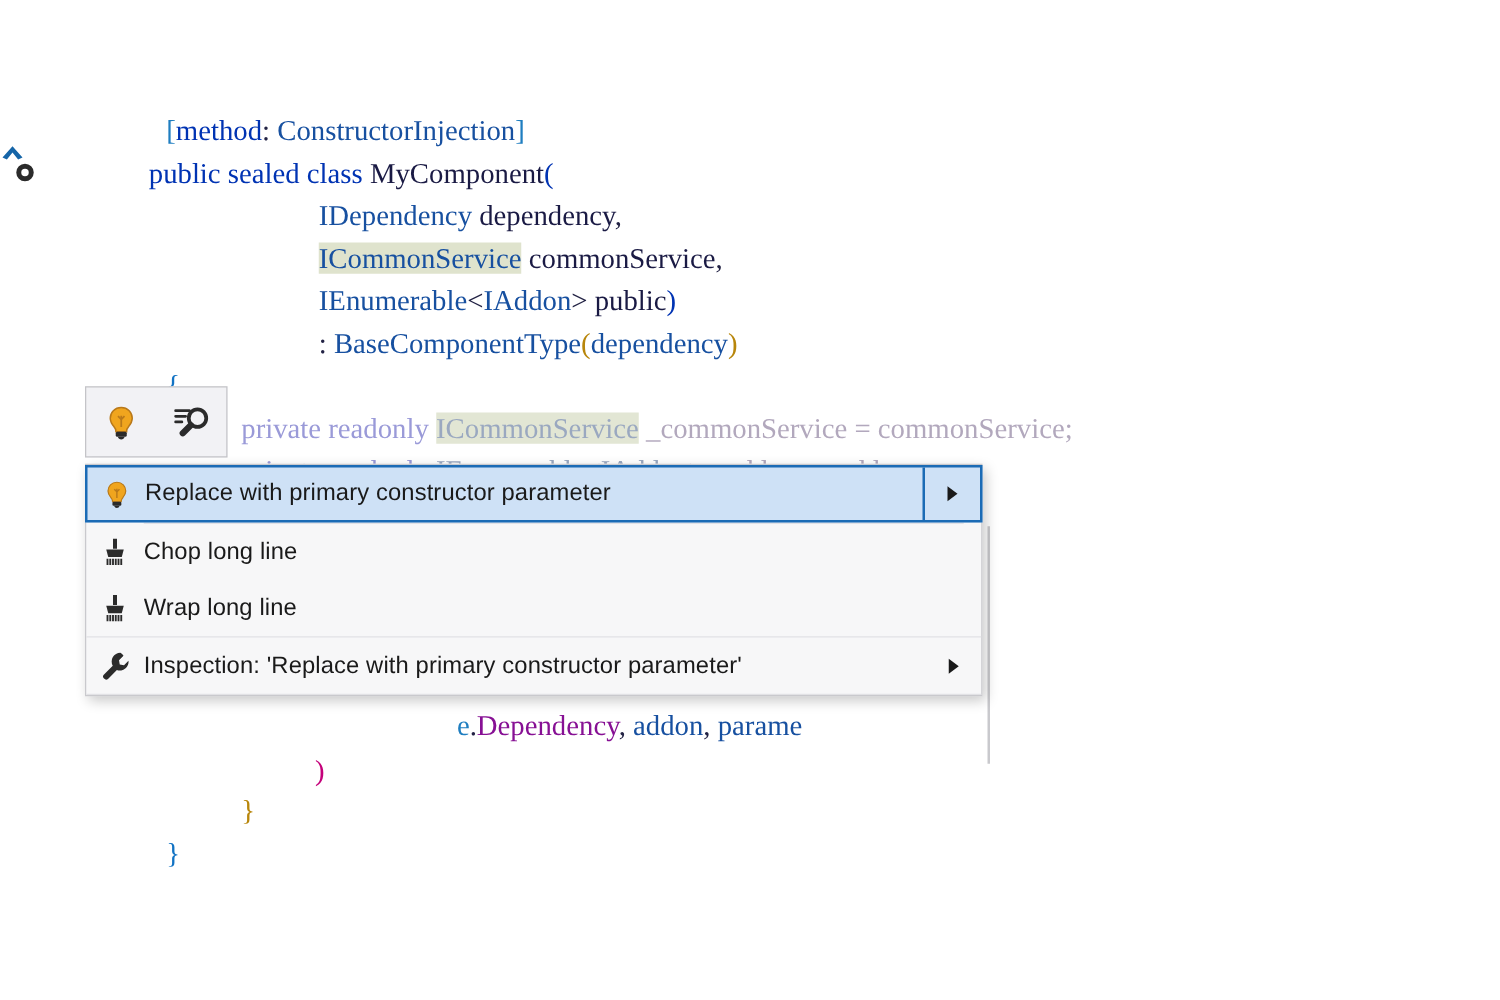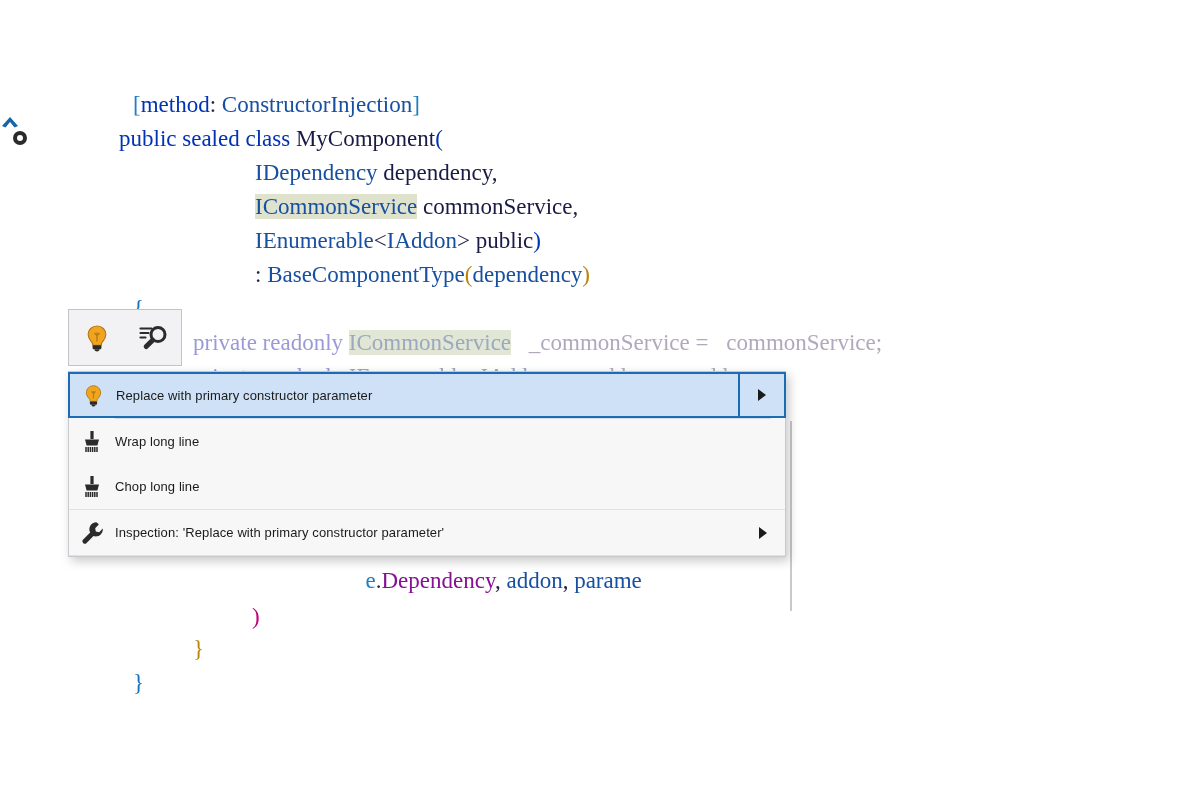--- a/index.html
+++ b/index.html
@@ -39,21 +39,21 @@
   .tok-brace-y { color: #b8860b; }
   .tok-brace-b { color: #1273c4; }
   .tok-paren-m { color: #c4007a; }
   .tok-prop    { color: #871094; }
   .tok-cyan    { color: #1f7ec0; }
   .hl-usage    { background: #dfe3cd; }
 
   
   .dim .tok-kw      { color: #9a9ad8; }
   .dim .tok-type    { color: #9aa8c0; }
-  .dim .tok-ident   { color: #b2a8bd; padding-left: 12px; }
+  .dim .tok-ident   { color: #b2a8bd; }
   .dim .tok-punct   { color: #b2a8bd; }
   .dim .hl-usage    { background: #e2e6d4; }
 
   
   #gutter-marker {
     position: absolute;
     left: 0px;
     top: 116px;
     width: 34px;
     height: 36px;
@@ -132,21 +132,21 @@
     width: 46px;
     min-width: 46px;
     display: flex;
     align-items: center;
     justify-content: center;
   }
   .mi-label {
     flex: 1;
     white-space: nowrap;
     overflow: hidden;
-    font-size: 13px;
+    font-size: 19px;
     letter-spacing: 0.1px;
   }
   .mi-arrow {
     width: 44px;
     min-width: 44px;
     height: 100%;
     display: flex;
     align-items: center;
     justify-content: center;
   }
@@ -248,33 +248,33 @@
   <div class="menu-sep"></div>
 
   <div class="menu-item">
     <div class="mi-icon">
       <svg width="22" height="24" viewBox="0 0 22 24">
         <rect x="9.4" y="1" width="3.2" height="8" fill="#2b2b2b"></rect>
         <path d="M4 9.5 h14 l-1.6 6 h-10.8 z" fill="#2b2b2b"></path>
         <path d="M5 17 v5 M7.2 17 v5 M9.4 17 v5 M11.6 17 v5 M13.8 17 v5 M16 17 v5" stroke="#2b2b2b" stroke-width="1.5"></path>
       </svg>
     </div>
-    <div class="mi-label">Wrap long line</div>
+    <div class="mi-label">Chop long line</div>
     <div class="mi-arrow"></div>
   </div>
 
   <div class="menu-item">
     <div class="mi-icon">
       <svg width="22" height="24" viewBox="0 0 22 24">
         <rect x="9.4" y="1" width="3.2" height="8" fill="#2b2b2b"></rect>
         <path d="M4 9.5 h14 l-1.6 6 h-10.8 z" fill="#2b2b2b"></path>
         <path d="M5 17 v5 M7.2 17 v5 M9.4 17 v5 M11.6 17 v5 M13.8 17 v5 M16 17 v5" stroke="#2b2b2b" stroke-width="1.5"></path>
       </svg>
     </div>
-    <div class="mi-label">Chop long line</div>
+    <div class="mi-label">Wrap long line</div>
     <div class="mi-arrow"></div>
   </div>
 
   <div class="menu-sep full"></div>
 
   <div class="menu-item">
     <div class="mi-icon">
       <svg width="23" height="23" viewBox="0 0 23 23">
         <path d="M15.3 1.2 a7 7 0 0 0 -6.1 10.4 L2.2 18.5 a2.4 2.4 0 0 0 3.4 3.4 l6.9 -6.9 A7 7 0 0 0 21.8 7.6 l-3.6 3.6 -3.4 -0.6 -0.6 -3.4 3.6 -3.6 a7 7 0 0 0 -2.5 -2.4 z" fill="#2b2b2b"></path>
       </svg>

